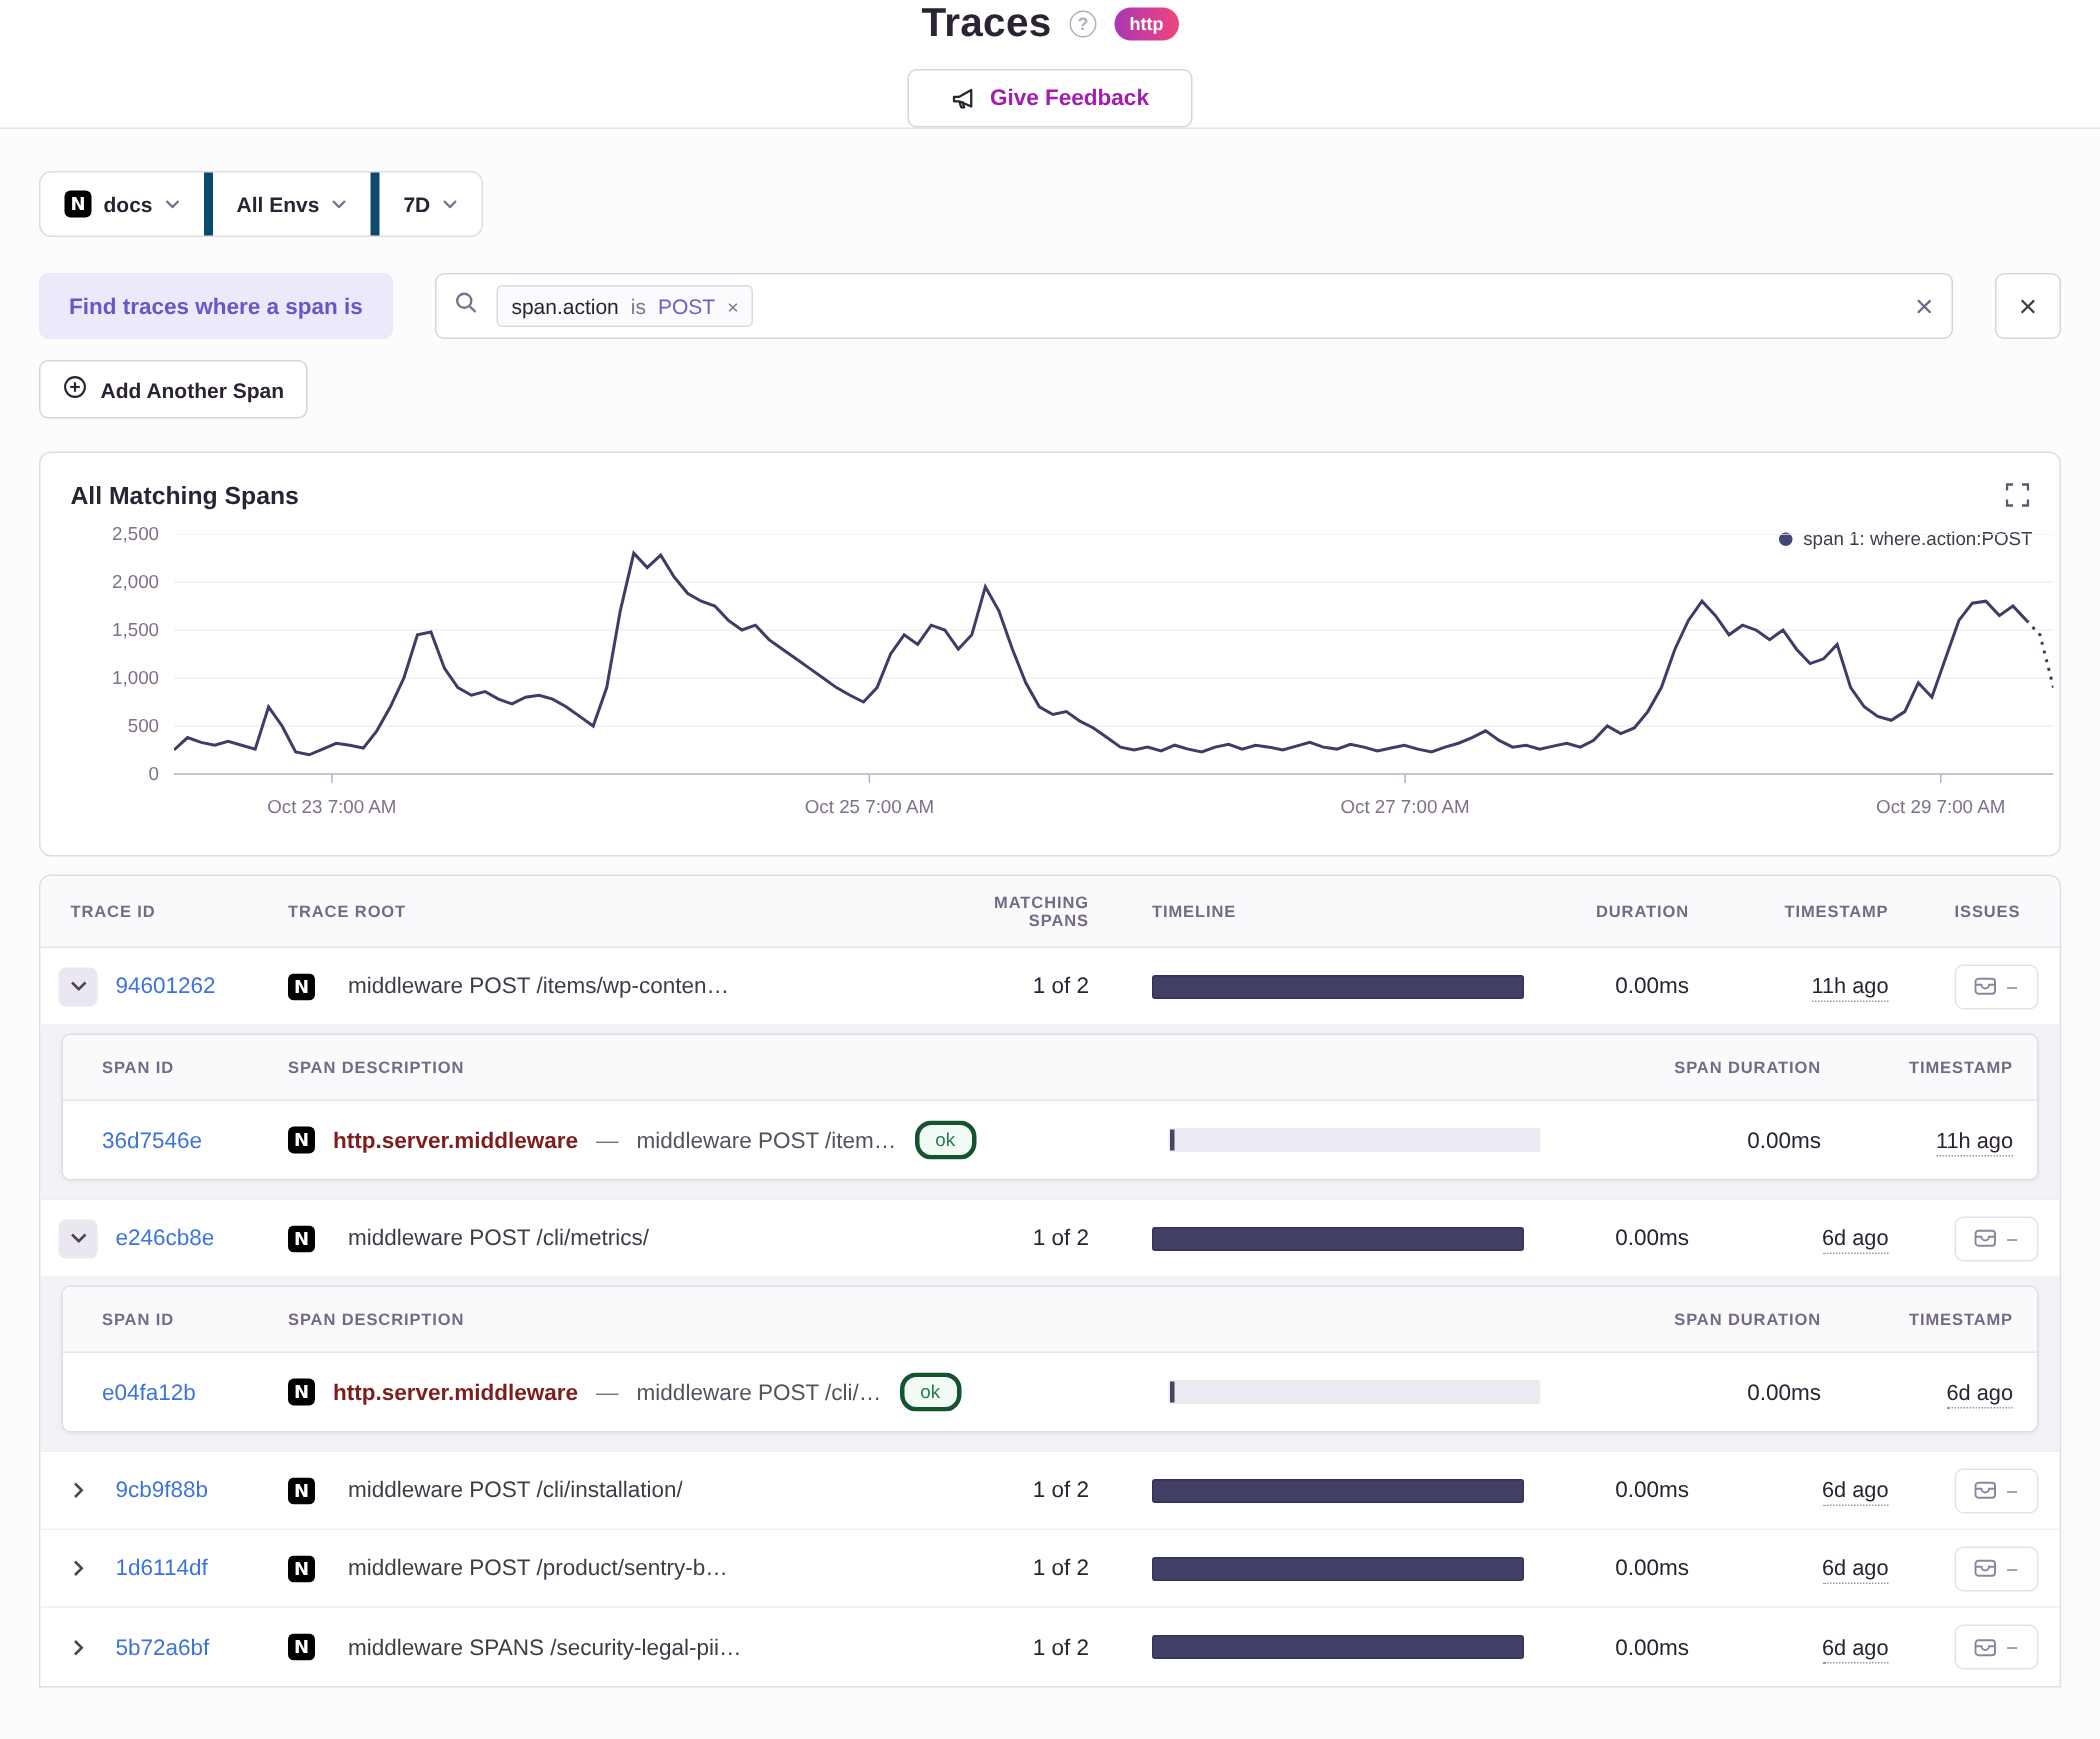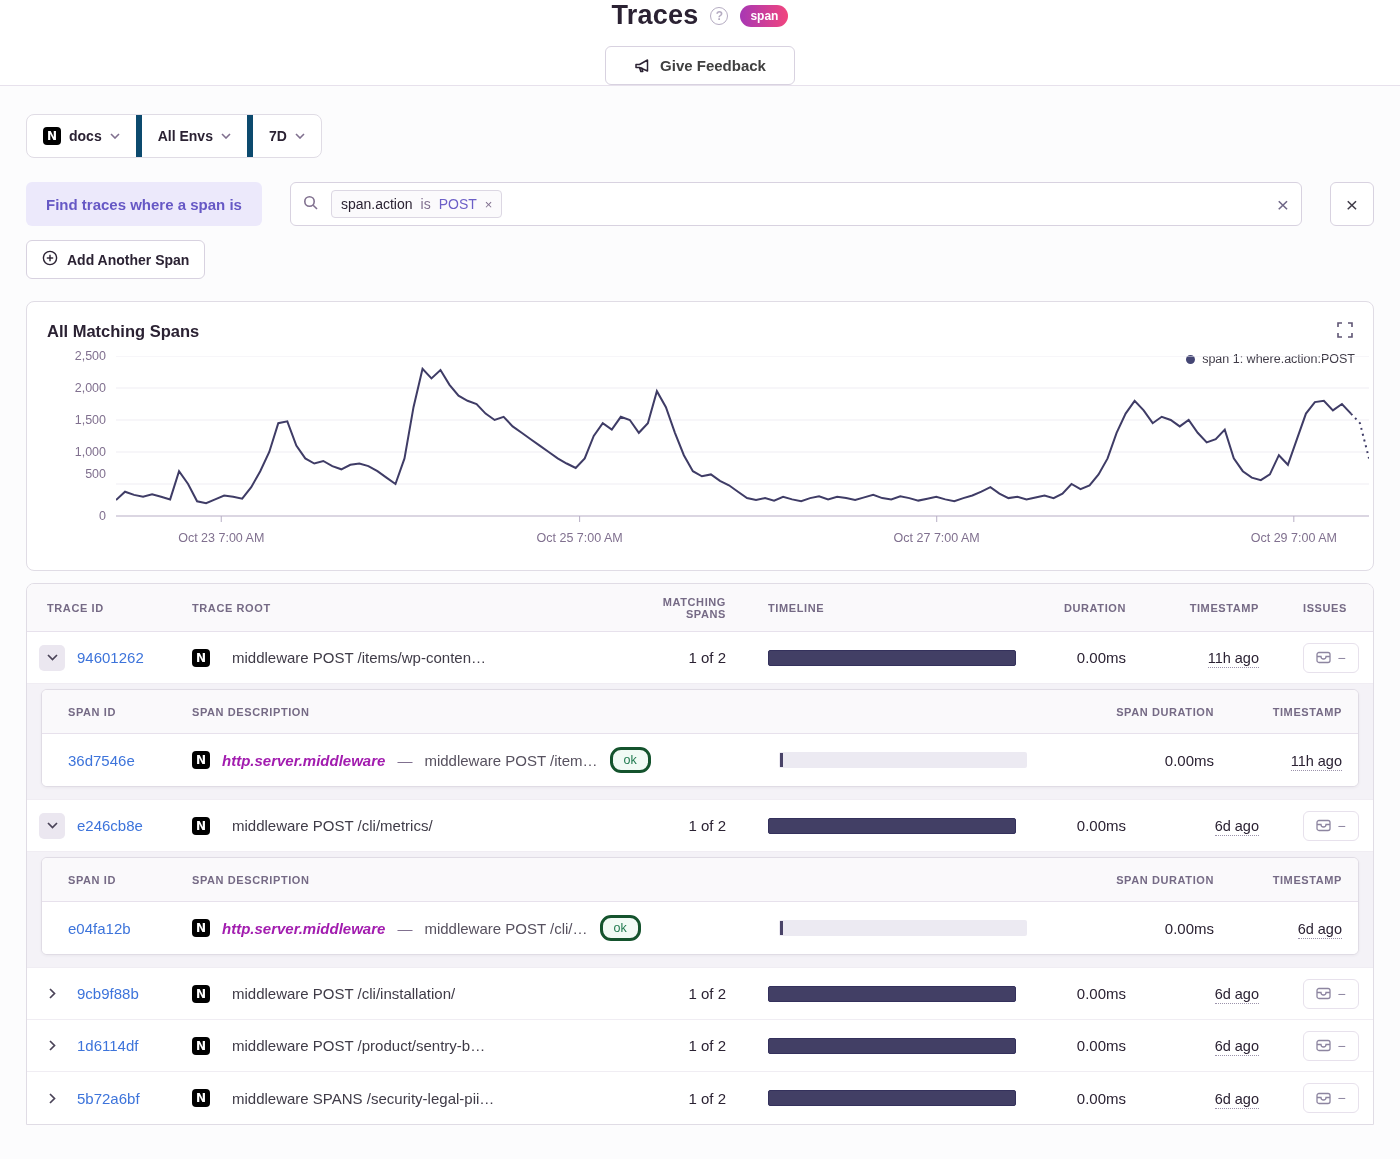--- a/index.html
+++ b/index.html
@@ -24,21 +24,21 @@
     color:#b5acc2; font-size:12px; font-weight:bold; display:flex;
     align-items:center; justify-content:center; cursor:pointer;
   }
   .beta {
     color:#fff; font-size:12px; font-weight:bold; padding:4px 10px;
     border-radius:12px; background:linear-gradient(90deg,#a737b4,#f1457e);
   }
   .feedback-btn {
     display:flex; align-items:center; gap:9px; background:#fff;
     border:1px solid #d8d2e0; border-radius:6px; padding:10px 28px;
-    font-size:15px; font-weight:bold; color:#404040; cursor:pointer;
+    font-size:15px; font-weight:bold; color:#a21caf; cursor:pointer;
     font-family:inherit;
   }
 
   .content { padding:28px 26px 0 26px; }
 
   
   .filterbar {
     display:inline-flex; align-items:stretch; background:#fff;
     border:1px solid #e0dce5; border-radius:8px; height:44px; margin-bottom:24px;
   }
@@ -147,40 +147,40 @@
   .exp-wrap { background:#f4f2f7; padding:5px 14px 12px 14px; border-bottom:1px solid #f0edf3; }
   .exp-panel { background:#fff; border:1px solid #e0dce5; border-radius:6px; overflow:hidden;
                box-shadow:0 1px 3px rgba(43,34,51,0.05); }
   .sgrid { display:grid; grid-template-columns:150px minmax(0,575px) 250px 1fr 120px; align-items:center; }
   .shead { background:#faf9fb; height:44px; border-bottom:1px solid #e7e1ec;
            font-size:11px; font-weight:bold; letter-spacing:0.6px; color:#756a85; }
   .shead .sh1 { padding-left:26px; }
   .srow { height:52px; background:#fff; }
   .srow .sid { padding-left:26px; }
   .sdesc { display:flex; align-items:center; gap:12px; overflow:hidden; white-space:nowrap; }
-  .sdesc b { color:#a21caf;font-style:italic; }
+  .sdesc b { color:#7f1d1d; }
   .sdesc .dash { color:#80708f; }
   .sdesc .path { color:#57515f; overflow:hidden; text-overflow:ellipsis; }
   .ok-badge {
     font-size:12.5px; color:#217a50; background:#f1faf5; border:3px solid #14532d;
     border-radius:11px; padding:3px 11px; flex:none;
   }
   .bar-light { height:16px; background:#eceaf2; border-radius:2px; width:248px; position:relative; }
   .bar-light i { position:absolute; left:1px; top:1px; bottom:1px; width:3px; background:#494368; display:block; }
   .sdur { padding-right:24px; font-size:15px; }
   .sts { padding-right:16px; }
 </style>
 </head>
 <body>
 
 <header class="topbar">
   <div class="title-wrap">
     <h1 class="page-title">Traces</h1>
     <span class="help">?</span>
-    <span class="beta">span</span>
+    <span class="beta">http</span>
   </div>
   <button class="feedback-btn">
     <span class="chev">
       <svg width="17" height="16" viewBox="0 0 17 16" fill="none" stroke="#2b2233" stroke-width="1.5" stroke-linejoin="round">
         <path d="M2 6.5h3.5L13.5 2v11L5.5 9.5H2z"></path>
           <path d="M5.5 9.5l1.3 4h2L7.5 9.5"></path>
       </svg>
     </span>
     <span>Give Feedback</span>
   </button>
@@ -261,21 +261,21 @@
           <path d="M5 15H1v-4"></path>
       </svg>
     </button>
     <div class="legend">
       <span class="dot"></span>
       <span>span 1: where.action:POST</span>
     </div>
     <div class="chart-body">
       <div class="ylabels" id="ylabels">
           <div style="top: 153px;">0</div>
-          <div style="top: 111px; text-align: center;">500</div>
+          <div style="top: 121px; text-align: center;">500</div>
           <div style="top: 89px;">1,000</div>
           <div style="top: 57px;">1,500</div>
           <div style="top: 25px;">2,000</div>
           <div style="top: -7px;">2,500</div>
         </div>
       <div class="plot">
         <svg id="chart-svg" preserveAspectRatio="none" viewBox="0 0 1250 166">
             <line x1="0" x2="1250" y1="160" y2="160" stroke="#b7aec5" stroke-width="1"></line>
             <line x1="0" x2="1250" y1="128" y2="128" stroke="#f0eef3" stroke-width="1"></line>
             <line x1="0" x2="1250" y1="96" y2="96" stroke="#f0eef3" stroke-width="1"></line>

